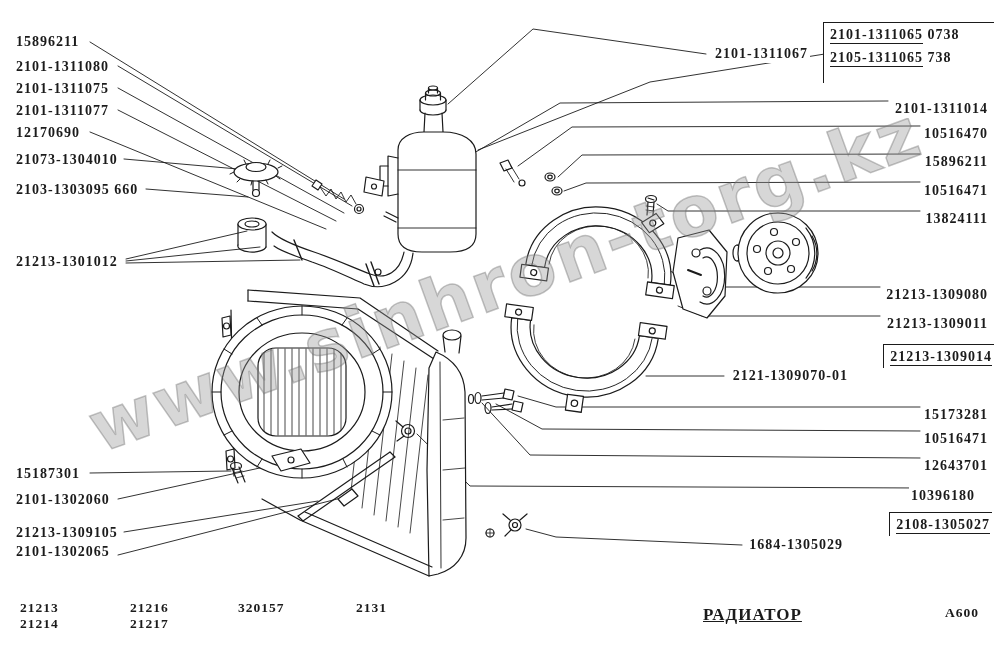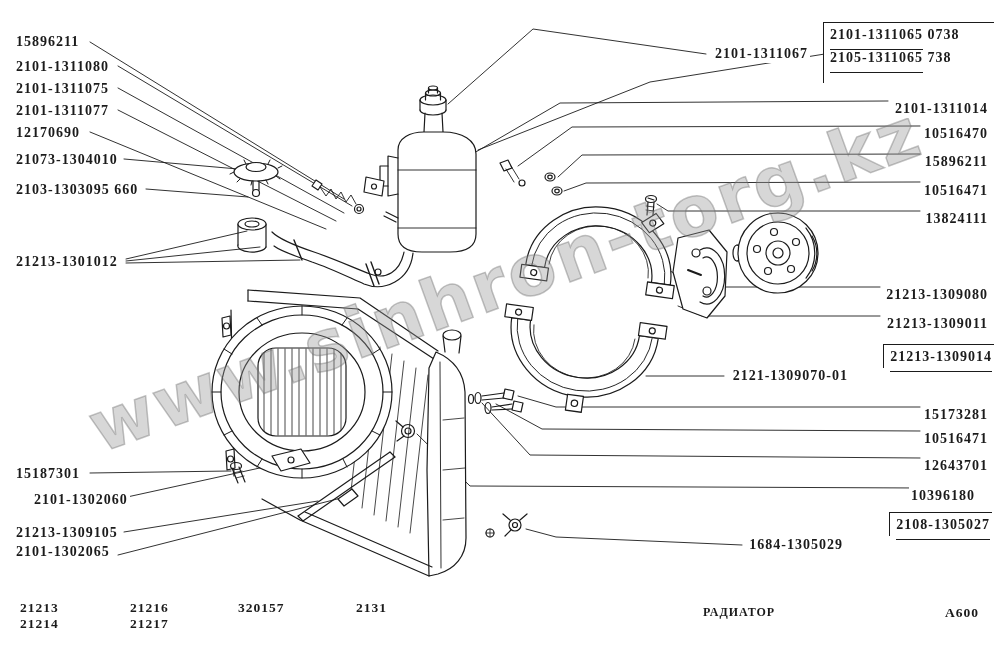--- a/index.html
+++ b/index.html
@@ -16,26 +16,26 @@
     font-weight:700; font-size:70px; letter-spacing:3px; white-space:nowrap;
     color:rgba(150,150,150,0.38); -webkit-text-stroke:1.5px rgba(110,110,110,0.40);
     pointer-events:none;
   }
   .lbl {
     position:absolute; z-index:4; white-space:nowrap;
     font-size:14px; font-weight:700; letter-spacing:1px; line-height:1.25;
     background:#fff; padding:0 2px;
   }
   .r { text-align:right;margin-top:8px; }
-  .u { border-bottom:1.6px solid #1b1b1b; padding-bottom:7px; }
+  .u { border-bottom:1.6px solid #1b1b1b; padding-bottom:1px; }
   .embox { border-top:1.6px solid #1b1b1b; border-left:1.6px solid #1b1b1b; padding:3px 2px 2px 6px; }
   .embox .row { margin:0 0 5px 0; }
   .embox .row:last-child { margin-bottom:15px; }
   .foot { position:absolute; z-index:4; font-size:13.5px; font-weight:700; letter-spacing:1px; white-space:nowrap; }
-  .foot-title { font-size:12px; }
+  .foot-title { font-size:17px;text-decoration:underline; }
 </style>
 </head>
 <body>
 
 <div class="page">
 
   <svg class="diagram" width="1000" height="656" viewBox="0 0 1000 656">
     <defs>
       <clipPath id="winclip">
           <rect x="258" y="348" width="88" height="88" rx="18"></rect>
@@ -255,21 +255,21 @@
 
   <div class="lbl" style="left:14px; top:33px">15896211</div>
   <div class="lbl" style="left:14px; top:58px">2101-1311080</div>
   <div class="lbl" style="left:14px; top:80px">2101-1311075</div>
   <div class="lbl" style="left:14px; top:102px">2101-1311077</div>
   <div class="lbl" style="left:14px; top:124px">12170690</div>
   <div class="lbl" style="left:14px; top:151px">21073-1304010</div>
   <div class="lbl" style="left:14px; top:181px">2103-1303095 660</div>
   <div class="lbl" style="left:14px; top:253px">21213-1301012</div>
   <div class="lbl" style="left:14px; top:465px">15187301</div>
-  <div class="lbl" style="left:32px; top:491px">2101-1302060</div>
+  <div class="lbl" style="left:14px; top:491px">2101-1302060</div>
   <div class="lbl" style="left:14px; top:524px">21213-1309105</div>
   <div class="lbl" style="left:14px; top:543px">2101-1302065</div>
 
   <div class="lbl" style="right:190px; top:45px">2101-1311067</div>
 
   <div class="lbl embox" style="right:6px; top:22px; width:162px">
     <div class="row"><span class="u">2101-1311065</span> <span>0738</span></div>
     <div class="row"><span class="u">2105-1311065</span> <span>738</span></div>
   </div>
 

